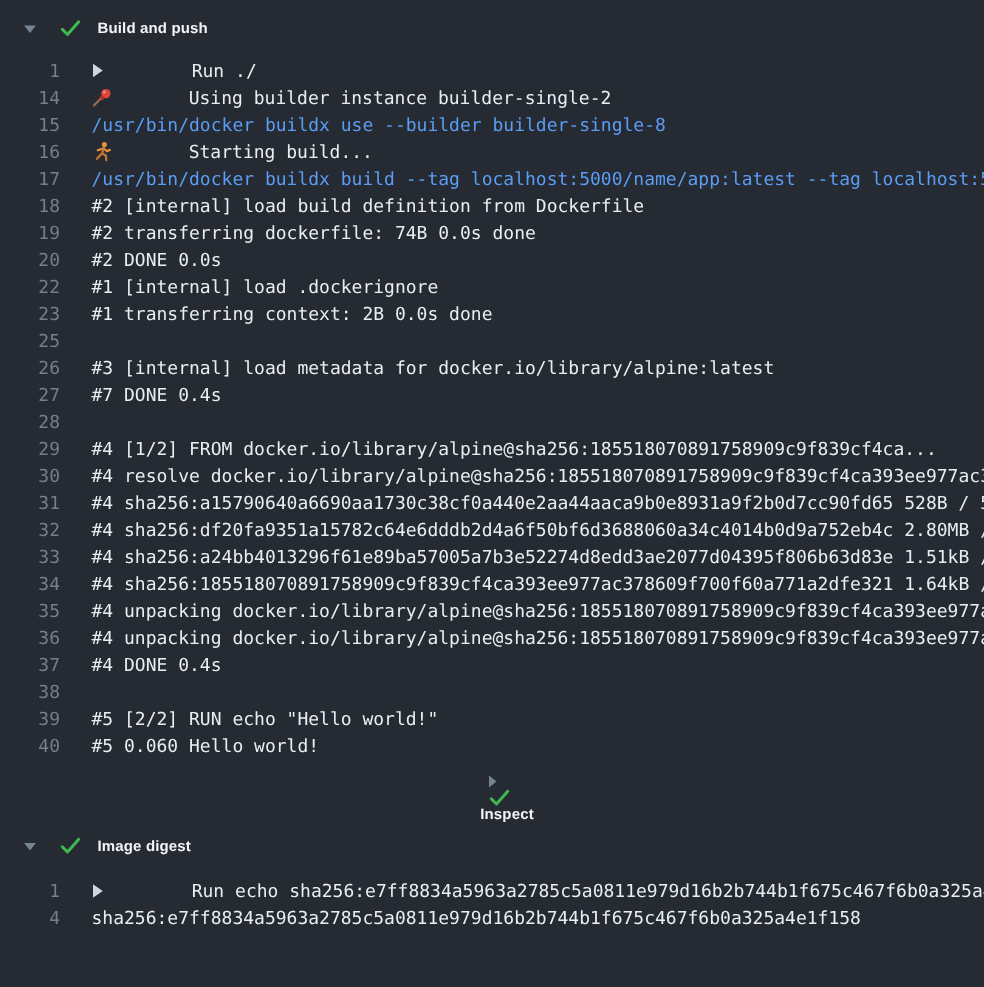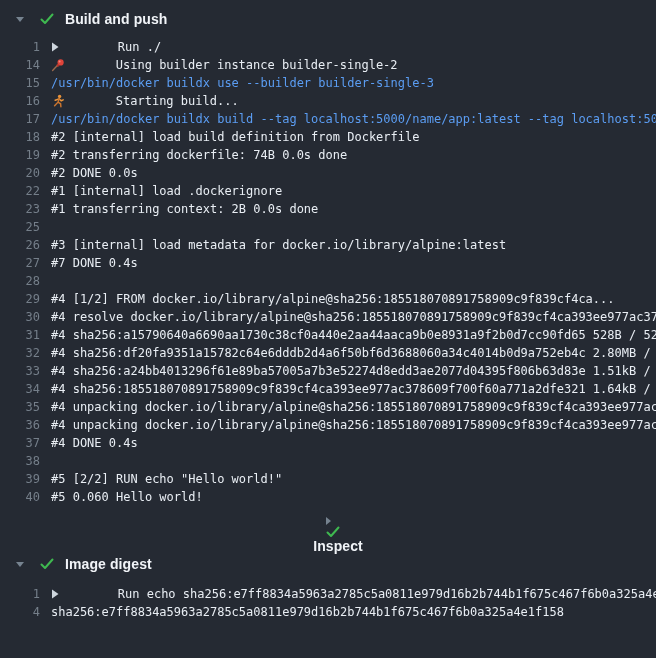--- a/index.html
+++ b/index.html
@@ -24,35 +24,35 @@
     padding:0 0 0 15px;height:20px;
     cursor:pointer;
   }
   .log-section.first .sec-header{margin-top:9px;}
   .log-section.collapsed-sec .sec-header{margin-top:10px;flex-direction:column;}
   .log-section.last .sec-header{margin-top:18px;}
   .caret{width:10px;height:10px;flex:none;display:flex;align-items:center;justify-content:center;margin-right:15px;}
   .collapsed-sec .caret svg{transform:rotate(-90deg);}
   .check{width:14px;height:12px;flex:none;display:flex;align-items:center;justify-content:center;margin-right:6px;}
   .sec-title{
-    color:var(--fg-bold);font-size:14px;font-weight:700;
+    color:var(--fg-bold);font-size:10px;font-weight:700;
     padding-left:5px;letter-spacing:.1px;white-space:pre;
   }
   .sec-lines{margin-top:9px;}
   .log-section.last .sec-lines{margin-top:11px;}
   .log-line{
     display:flex;height:18px;line-height:18px;
     font-family:"DejaVu Sans Mono","Liberation Mono",monospace;
     font-size:12px;white-space:pre;overflow:hidden;width:656px;
   }
   .ln{
     flex:none;width:40px;text-align:right;color:var(--num);
     user-select:none;cursor:pointer;
   }
-  .lt{flex:none;margin-left:11px;color:var(--fg);display:flex;align-items:center;white-space:pre;}
+  .lt{flex:none;margin-left:21px;color:var(--fg);display:flex;align-items:center;white-space:pre;}
   .kind-cmd .txt{color:var(--blue);}
   .ic{display:none;margin-right:7px;flex:none;}
   .ic svg{display:block;}
   .ic-group{margin-right:9px;}
   .kind-group .ic-group{display:block;}
   .kind-pin .ic-pin{display:block;}
   .kind-runner .ic-runner{display:block;}
   .txt{white-space:pre;}
 </style>
 </head>
@@ -104,21 +104,21 @@
       <span class="txt">Using builder instance builder-single-2</span>
     </span>
   </div>
 
   <div class="log-line kind-cmd">
     <span class="ln">15</span>
     <span class="lt">
       
       
       
-      <span class="txt">/usr/bin/docker buildx use --builder builder-single-3</span>
+      <span class="txt">/usr/bin/docker buildx use --builder builder-single-8</span>
     </span>
   </div>
 
   <div class="log-line kind-runner">
     <span class="ln">16</span>
     <span class="lt">
       
       
       <span class="ic ic-runner">
         <svg width="14" height="14" viewBox="0 0 14 14">

